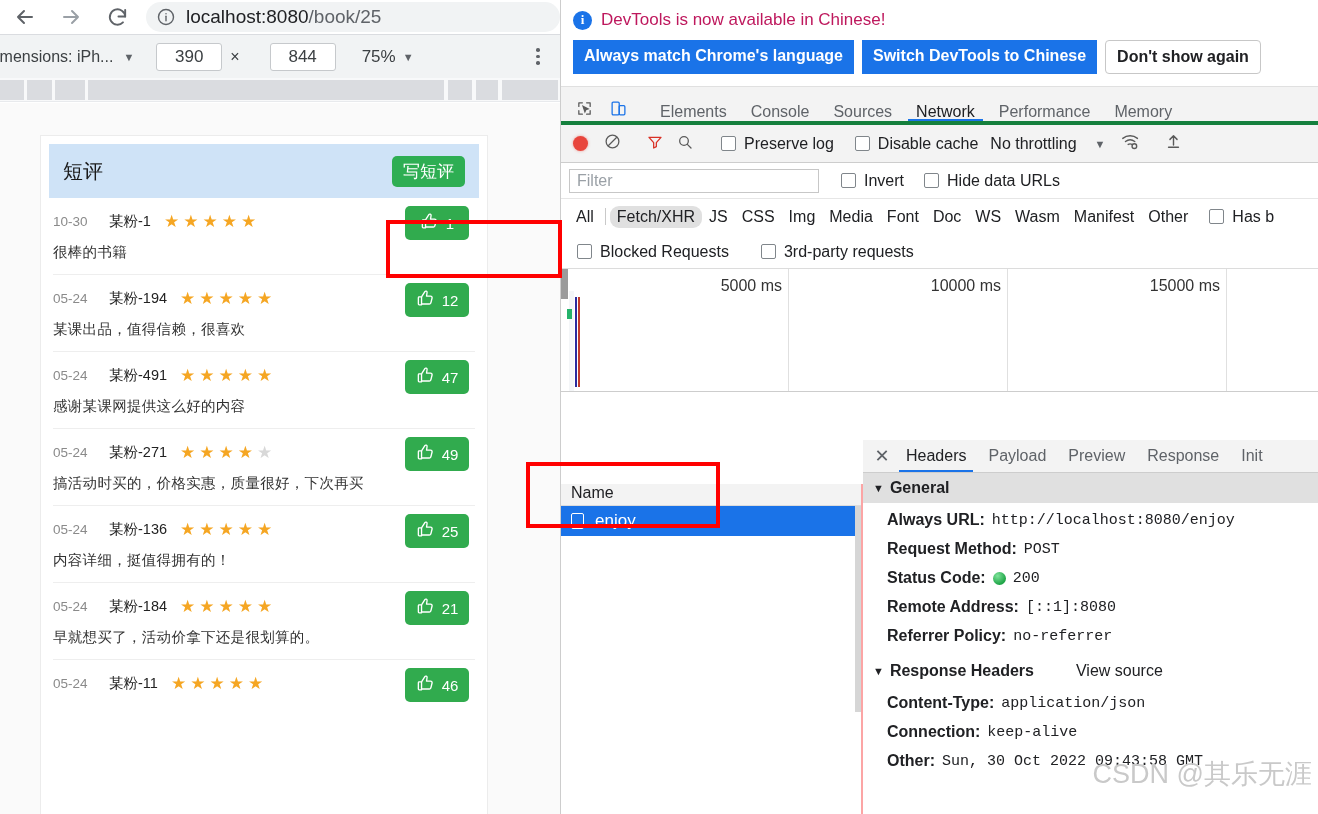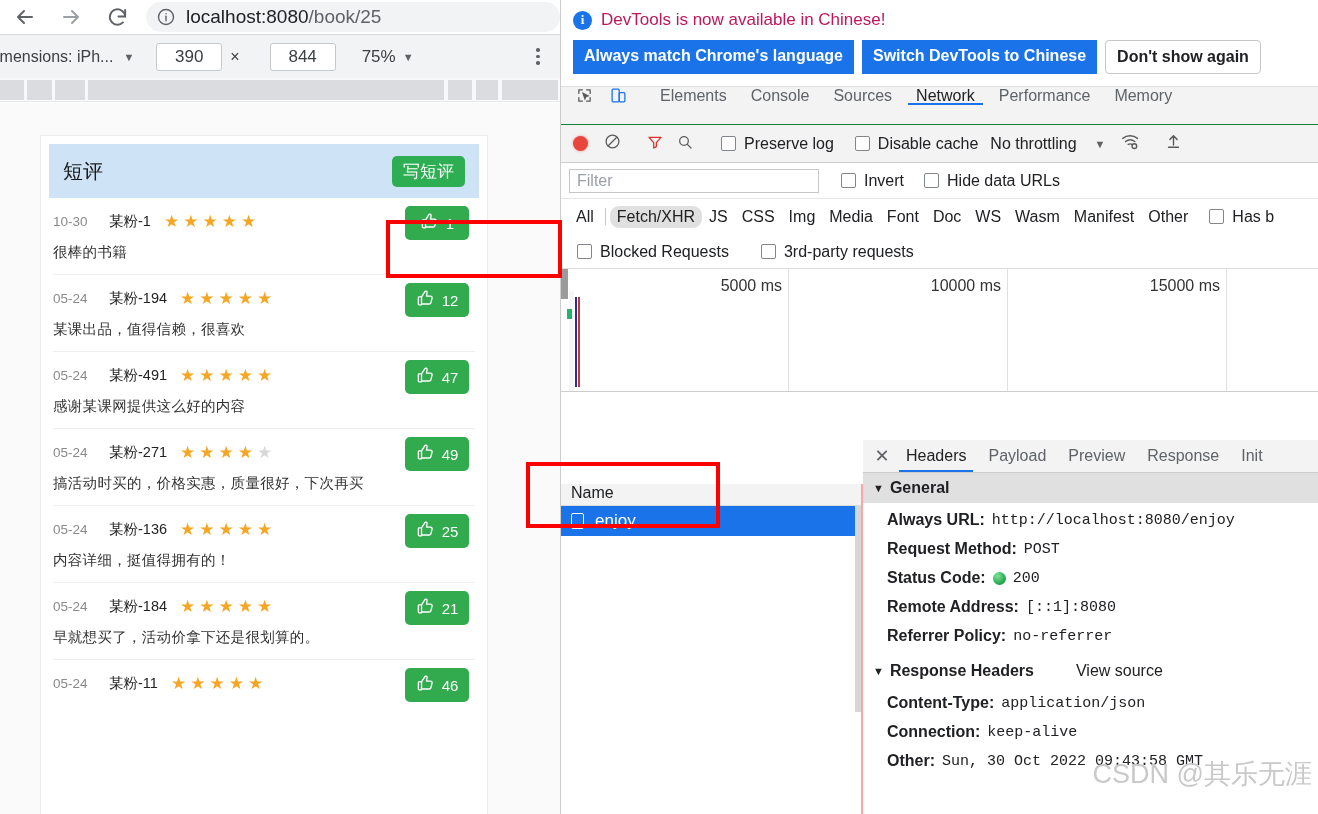--- a/index.html
+++ b/index.html
@@ -128,22 +128,22 @@
   .btn-blue {
     background: #1a73e8; color: #fff; font-size: 16px; font-weight: bold;
     padding: 7px 11px; border-radius: 0; white-space: nowrap;
   }
   .btn-plain {
     background: #fff; color: #202124; font-size: 16px; font-weight: bold;
     padding: 7px 11px; border-radius: 4px; border: 1px solid #c7c7c7; white-space: nowrap;
   }
 
   .dt-tabs {
-    height: 38px; display: flex; align-items: flex-start; background: #f3f3f3;
-    border-bottom: 1px solid #15803d; padding-left: 6px;
+    height: 38px; display: flex; align-items: flex-end; background: #f3f3f3;
+    border-bottom: 4px solid #15803d; padding-left: 6px;
   }
   .dt-icobtn { width: 34px; display: flex; align-items: center; justify-content: center; color: #5a5a5a; }
   .dt-icobtn.active { color: #1a73e8; }
   .dt-vsep { width: 1px; background: #c9c9c9; margin: 8px 6px; }
   .dt-tab {
     padding: 0 12px; display: flex; align-items: center; font-size: 16px;
     color: #5f6368; position: relative; white-space: nowrap;
   }
   .dt-tab.sel { color: #202124; }
   .dt-tab.sel::after {

